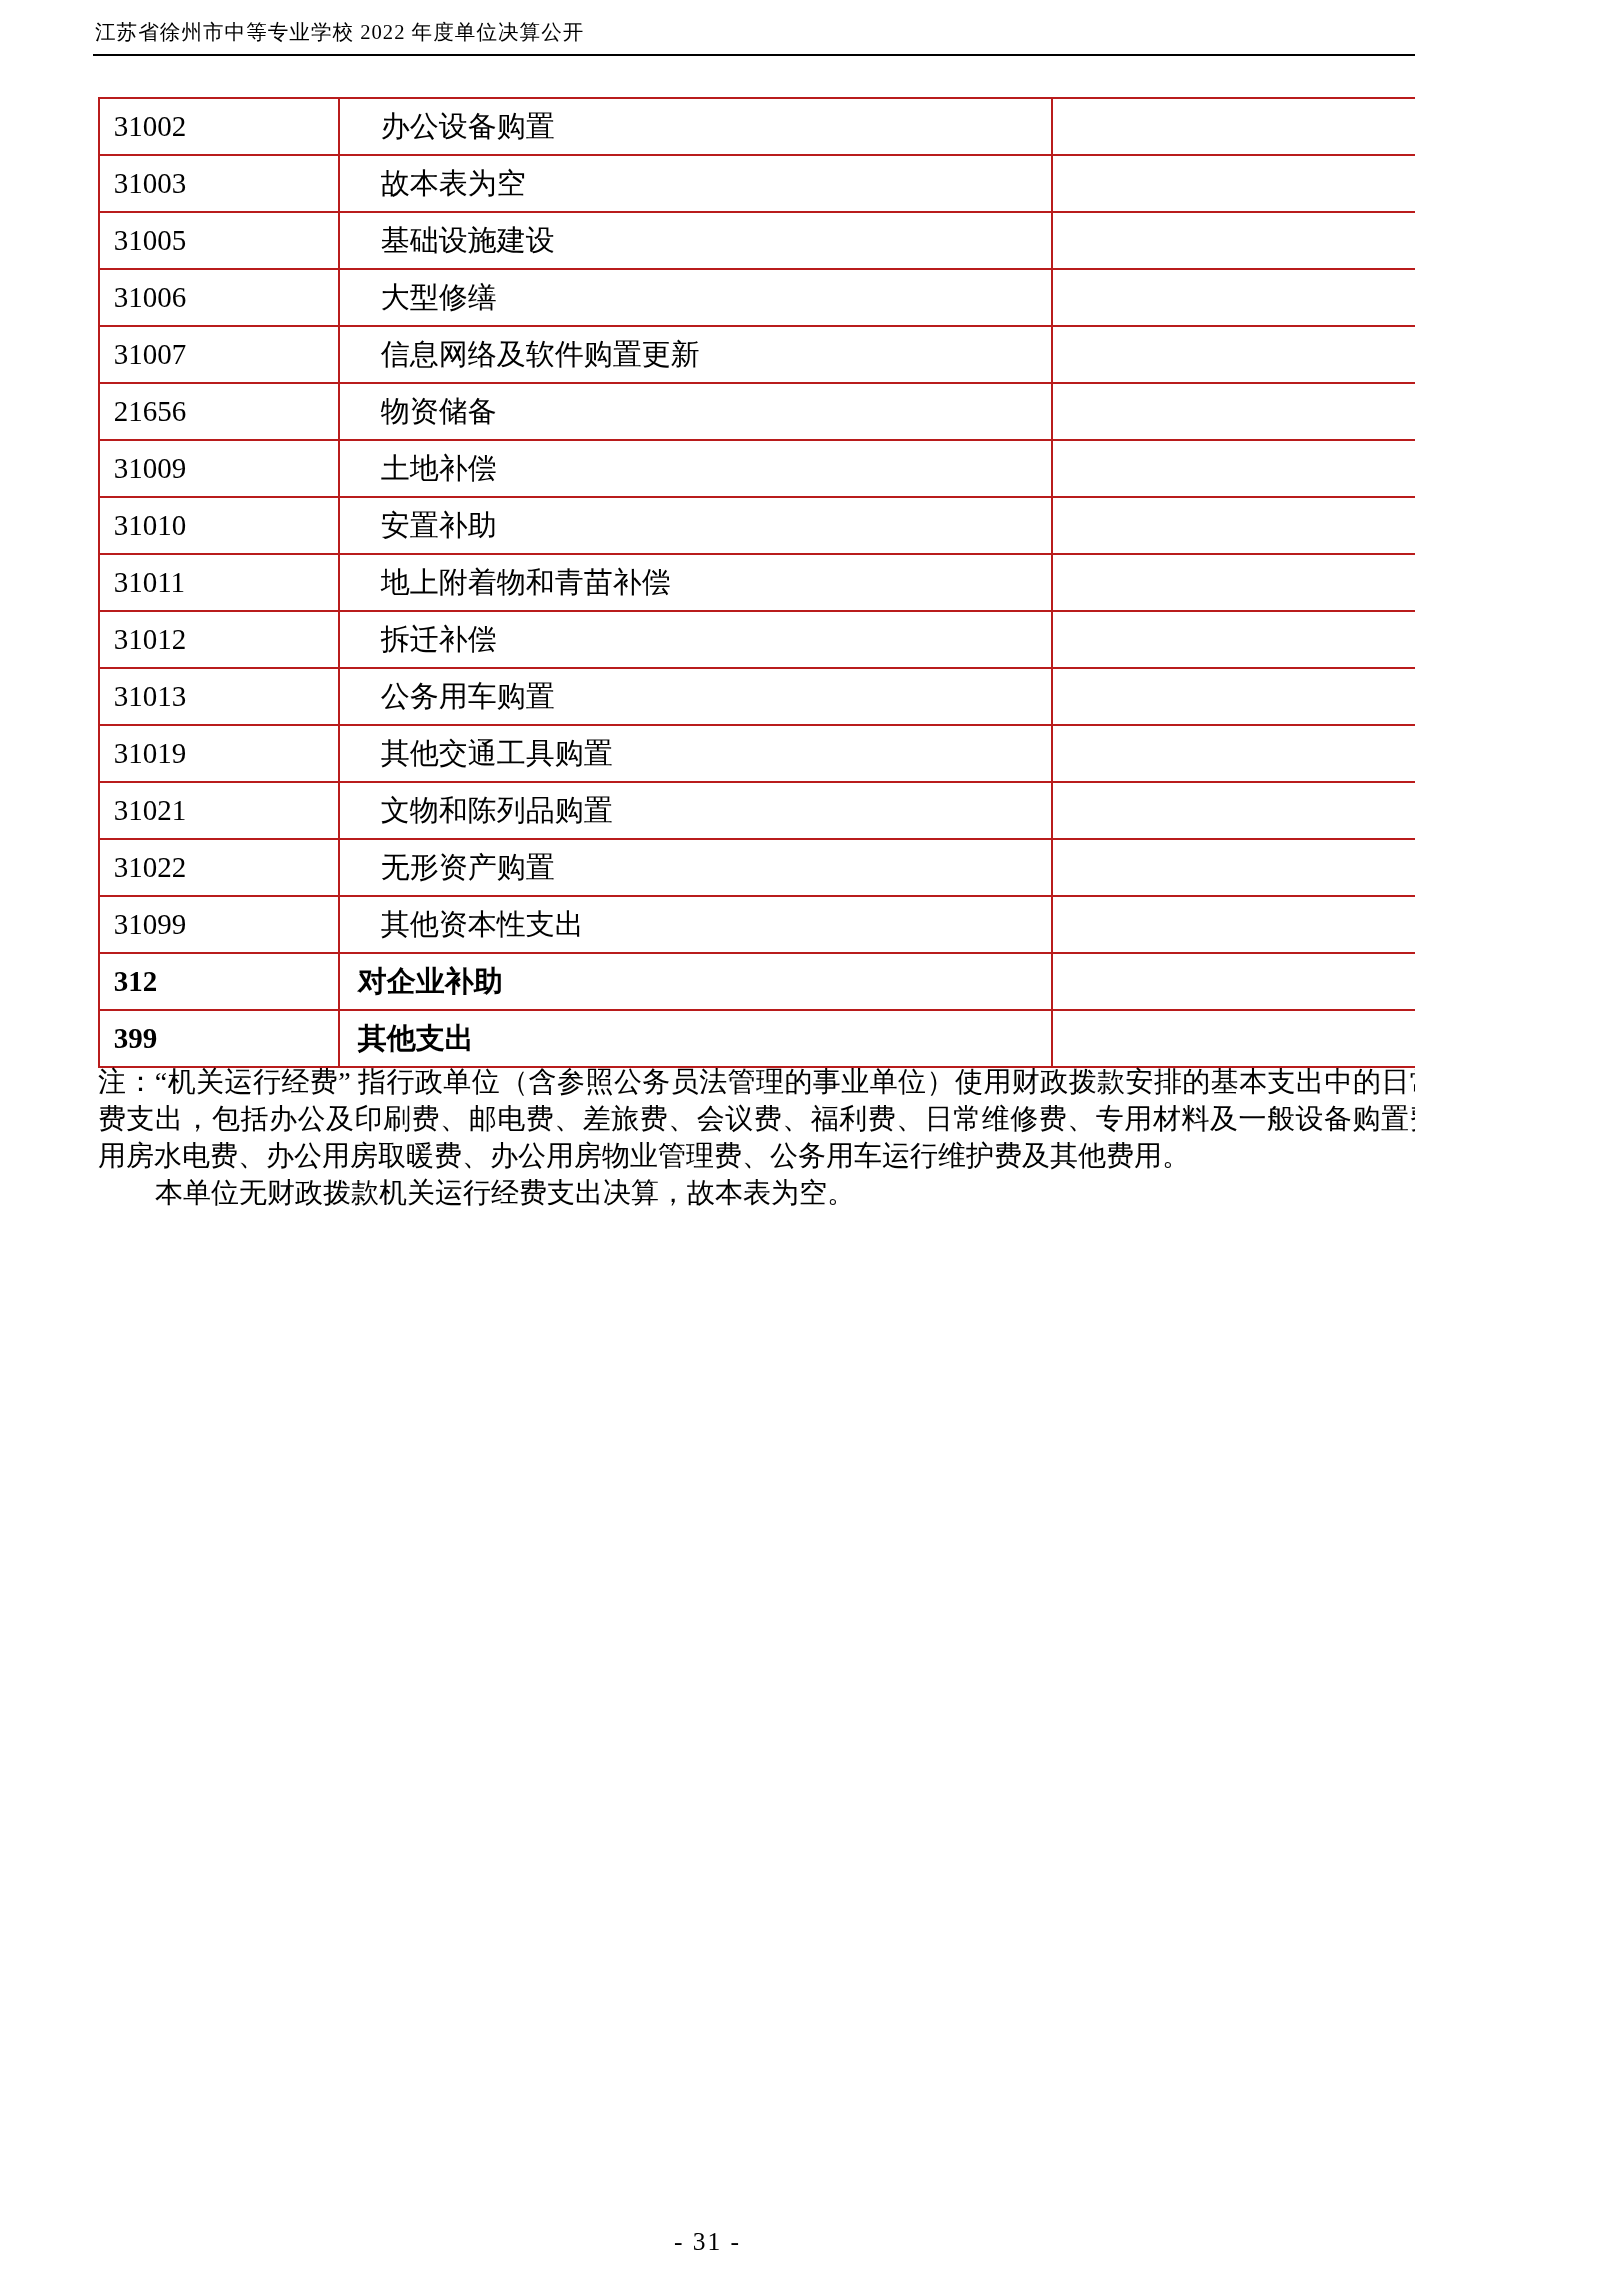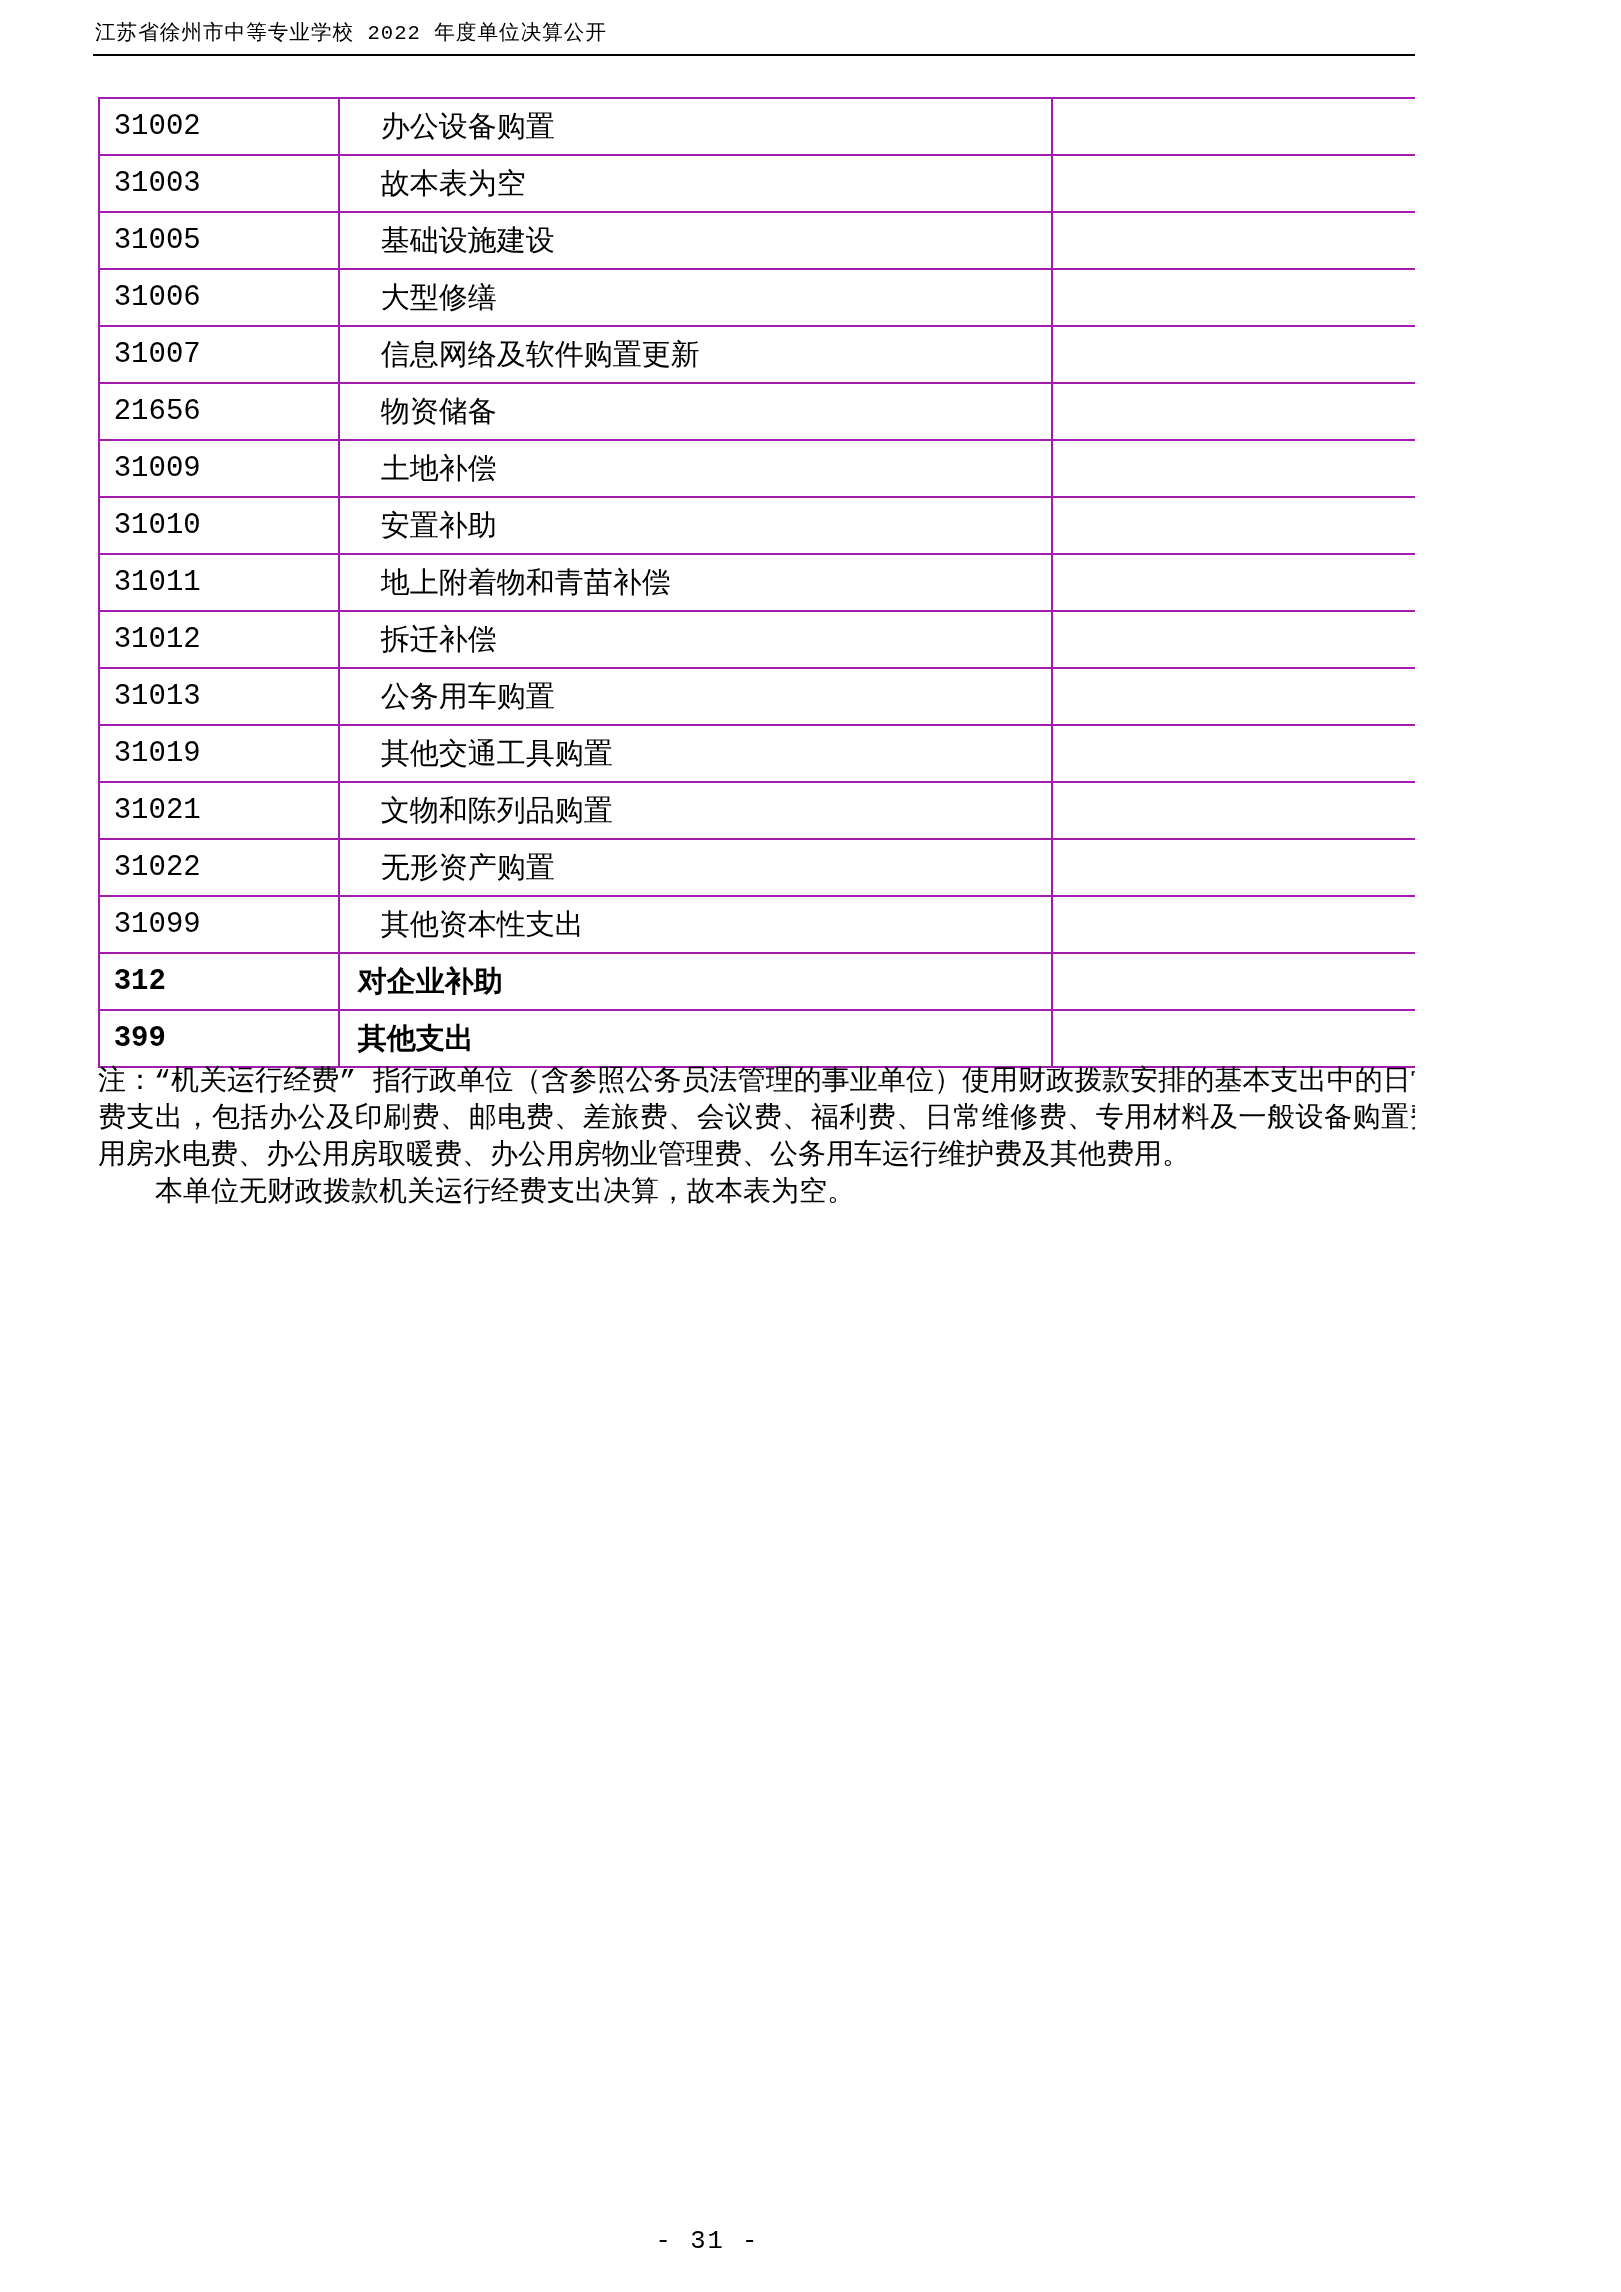--- a/index.html
+++ b/index.html
@@ -6,21 +6,21 @@
     margin: 0;
     padding: 0;
     background: #ffffff;
   }
   .page {
     position: relative;
     width: 1415px;
     height: 2293px;
     background: #ffffff;
     color: #000000;
-    font-family: Liberation Mono, monospace;
+    font-family: Liberation Serif, serif;
     overflow: hidden;
   }
   
   .header {
     position: absolute;
     left: 93px;
     top: 0;
     width: 1434px;
     height: 54px;
     border-bottom: 2.9px solid #000000;
@@ -36,21 +36,21 @@
   
   table.budget-table {
     position: absolute;
     left: 98px;
     top: 97px;
     width: 1425px;
     border-collapse: collapse;
     table-layout: fixed;
   }
   table.budget-table td {
-    border: 2px solid #a21caf;
+    border: 2px solid #b91c1c;
     height: 53px;
     font-size: 29px;
     vertical-align: middle;
     white-space: nowrap;
     overflow: hidden;
     margin-top: 28px;
   }
   td.col-code { width: 223px; padding-left: 13.7px; }
   td.col-name { width: 669px; padding-left: 41px; }
   td.col-value { width: 526px; }

